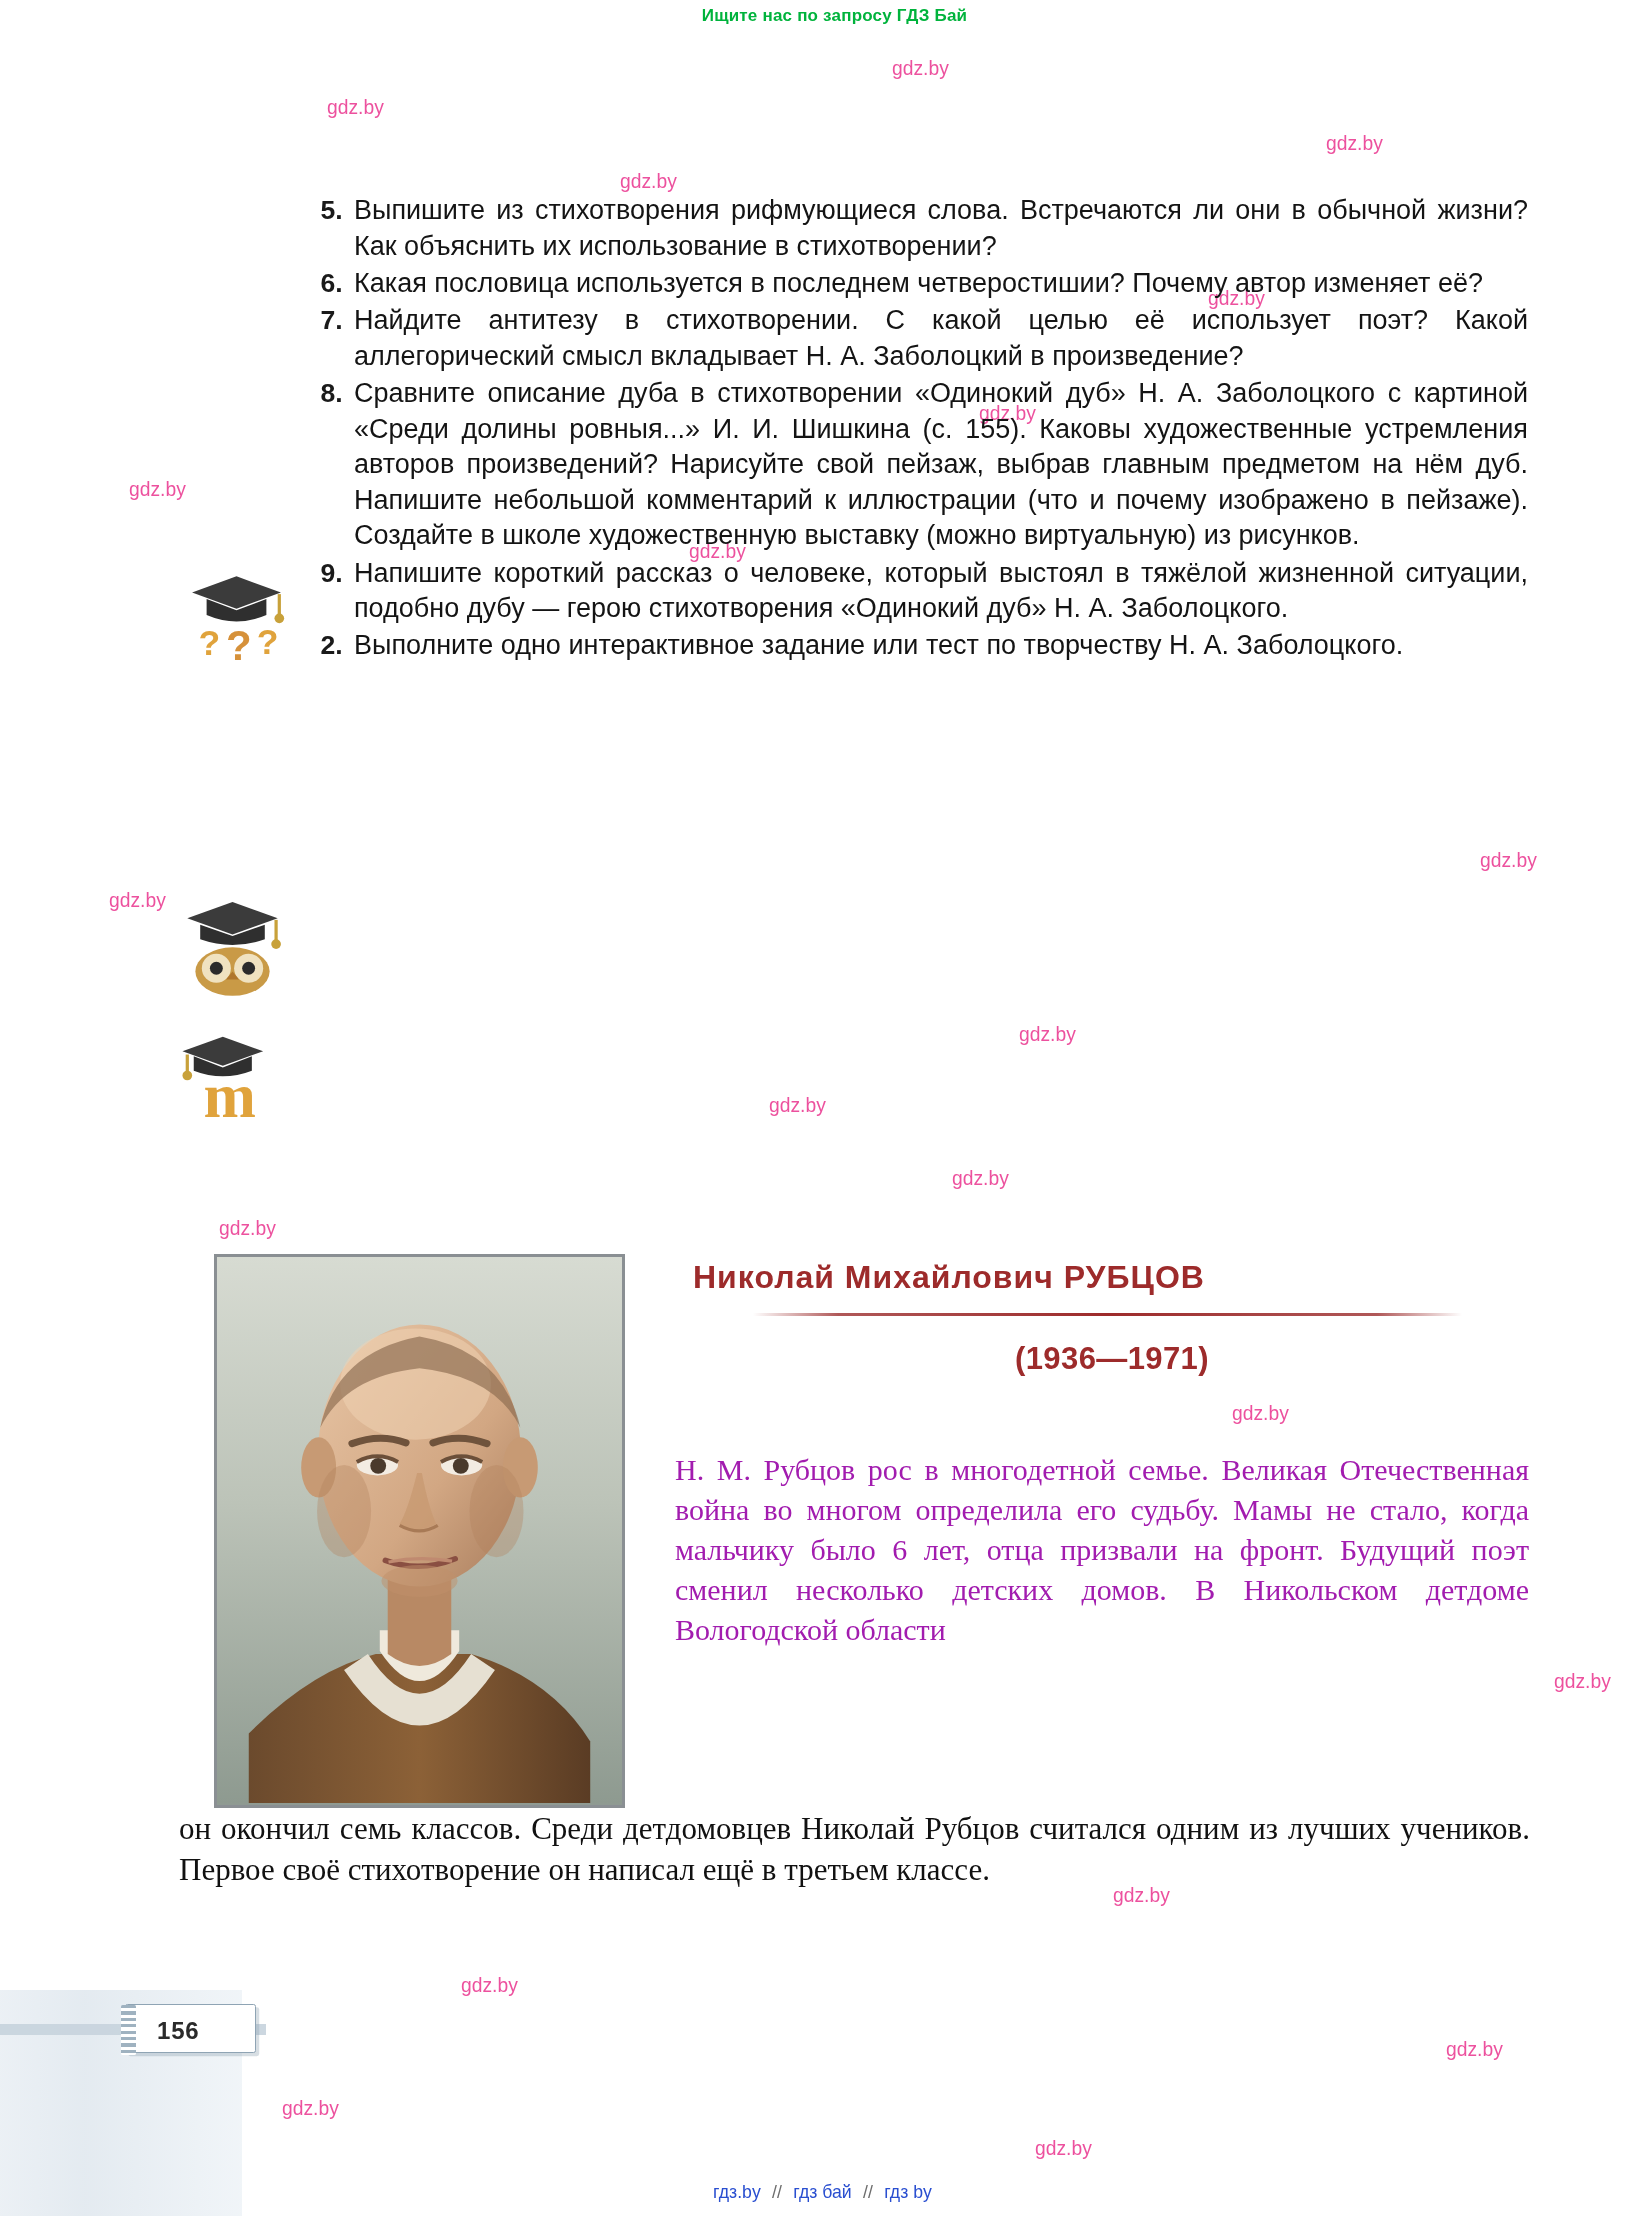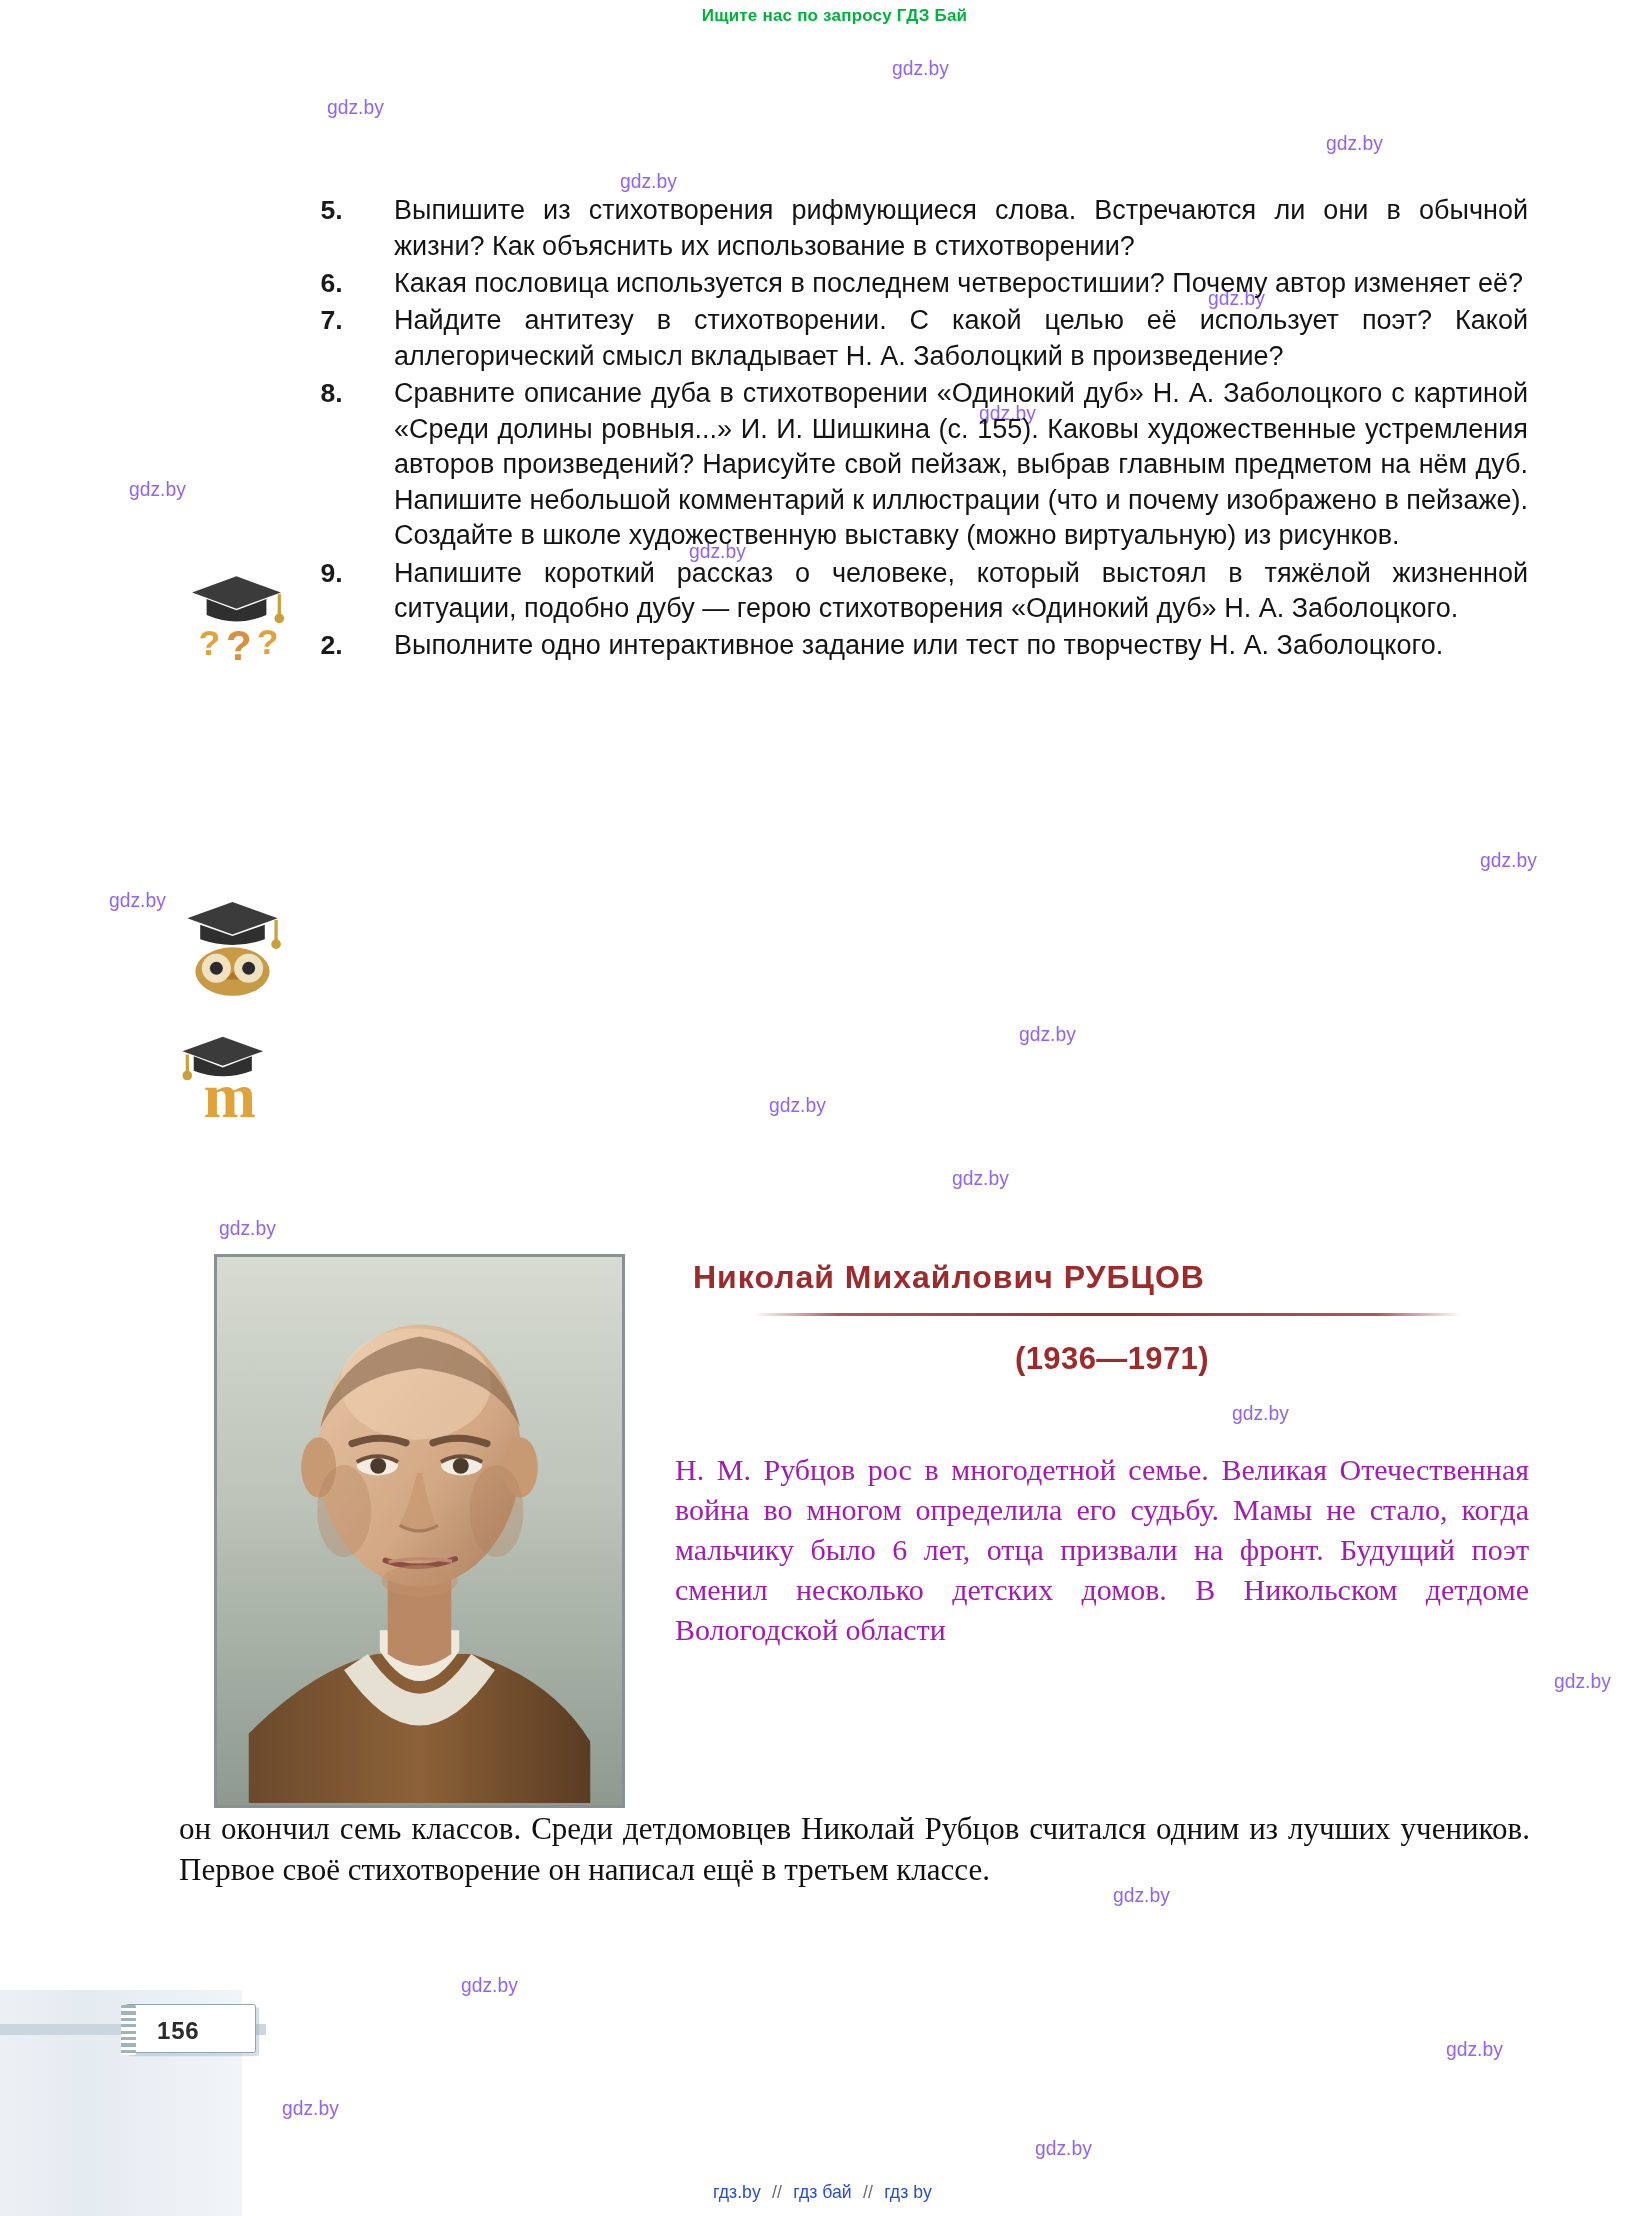--- a/index.html
+++ b/index.html
@@ -25,21 +25,21 @@
     font-size: 17px;
     font-weight: bold;
     color: #00b33c;
     letter-spacing: 0.2px;
     margin-left: 12px;
   }
 
   
   .wm {
     position: absolute;
-    color: #8b5cf6;
+    color: #ec4899;
     font-size: 19.3px;
     font-family: "Liberation Sans", sans-serif;
     white-space: nowrap;
     opacity: 0.95;
   }
 
   
   .spine {
     position: absolute;
     left: 0;
@@ -113,21 +113,21 @@
   }
   .ex-text {
     flex: 1;
     font-size: 27px;
     line-height: 1.32;
     color: #141414;
     text-align: justify;
     text-justify: inter-word;
     hyphens: manual;
   }
-  .ex-text:last-child { text-align-last: left; margin-left: 40px; }
+  .ex-text:last-child { text-align-last: left; }
 
   
   .icon-hat-q {
     position: absolute;
     left: 184px;
     top: 565px;
     width: 105px;
     height: 97px;
   }
   .icon-owl {

